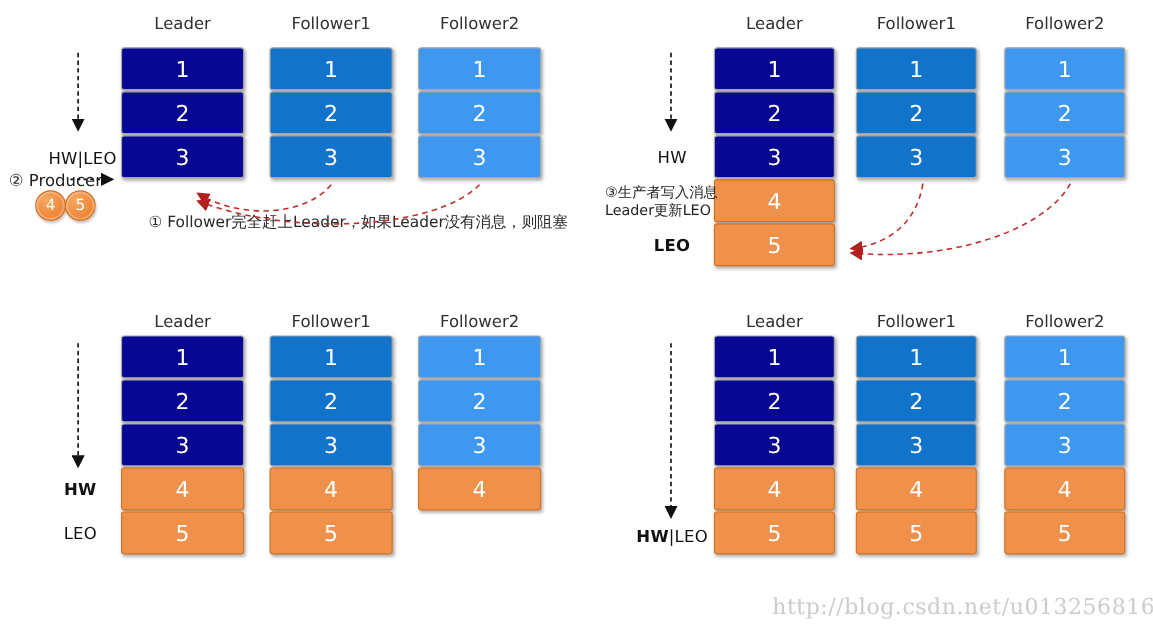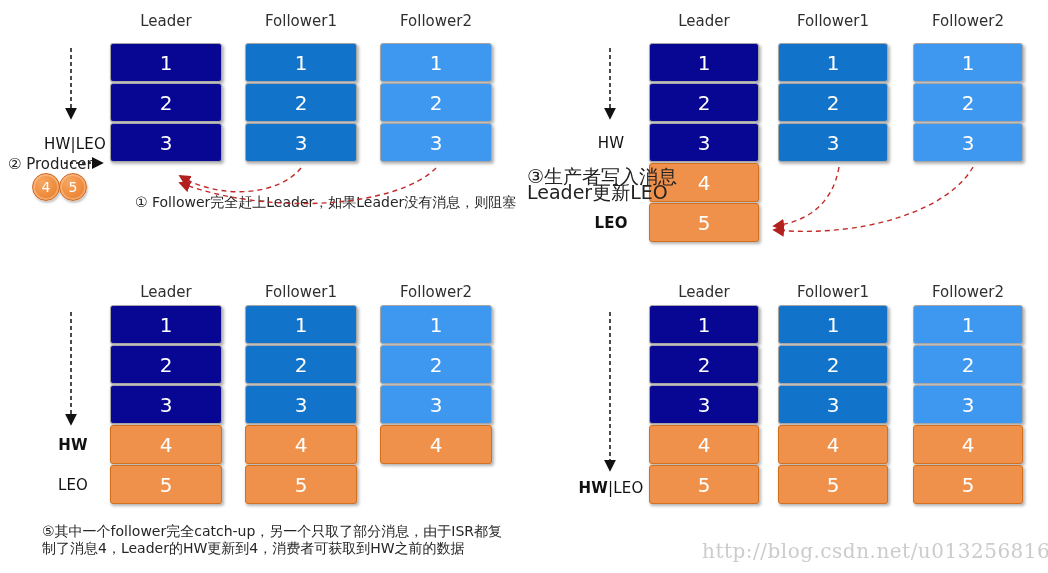--- a/index.html
+++ b/index.html
@@ -22,21 +22,21 @@
   .block.leader{background:var(--c-leader,#070794);}
   .block.follower1{background:var(--c-follower1,#1173C9);}
   .block.follower2{background:var(--c-follower2,#3F98F0);}
   .block.new{background:var(--c-new,#F0914B);border-color:var(--c-new-border,#D2701E);}
   .side-label{
     position:absolute;transform:translate(-50%,-50%);font-size:15px;color:#111;
     white-space:nowrap;letter-spacing:.2px;
   }
   .side-label .b{font-weight:bold;}
   .note{
-    position:absolute;font-size:19px;color:#222;white-space:pre-line;line-height:16px;
+    position:absolute;font-size:13px;color:#222;white-space:pre-line;line-height:16px;margin-left:23px;
   }
   .producer-label{position:absolute;font-size:15px;color:#222;white-space:nowrap;}
   .queue-circle{
     position:absolute;width:26px;height:26px;border-radius:50%;
     background:radial-gradient(circle at 35% 30%,#F7A763 0%,#EE8A3A 60%,#E07A26 100%);
     border:1px solid #D2691E;color:#fff;font-size:14px;
     display:flex;align-items:center;justify-content:center;
     box-shadow:inset 0 0 0 2px rgba(255,255,255,.28),1px 2px 2px rgba(120,120,120,.4);
   }
   .caption{
@@ -158,22 +158,20 @@
         <div class="block follower2">1</div>
         <div class="block follower2">2</div>
         <div class="block follower2">3</div>
         <div class="block new">4</div>
         <div class="block new">5</div>
       </div>
       <div class="side-label" style="left: 87px; top: 210px;"><span class="b">HW</span><span>|LEO</span></div>
     </div>
 
   <div class="caption caption-0">① Follower完全赶上Leader，如果Leader没有消息，则阻塞</div>
-  <div class="caption caption-2">⑤其中一个follower完全catch-up，另一个只取了部分消息，由于ISR都复
-制了消息4，Leader的HW更新到4，消费者可获取到HW之前的数据</div>
 
   <div class="watermark">http://blog.csdn.net/u013256816</div>
 
   <svg class="arrow-layer" width="1048" height="573" viewBox="0 0 1048 573">
     <defs>
       <marker id="mk-black" viewBox="0 0 10 10" refX="8.5" refY="5" markerWidth="8" markerHeight="8" orient="auto">
         <path d="M0,0 L10,5 L0,10 z" fill="#111"></path>
       </marker>
       <marker id="mk-red" viewBox="0 0 10 10" refX="8.5" refY="5" markerWidth="8.5" markerHeight="8.5" orient="auto">
         <path d="M0,0 L10,5 L0,10 z" fill="#B22020"></path>

